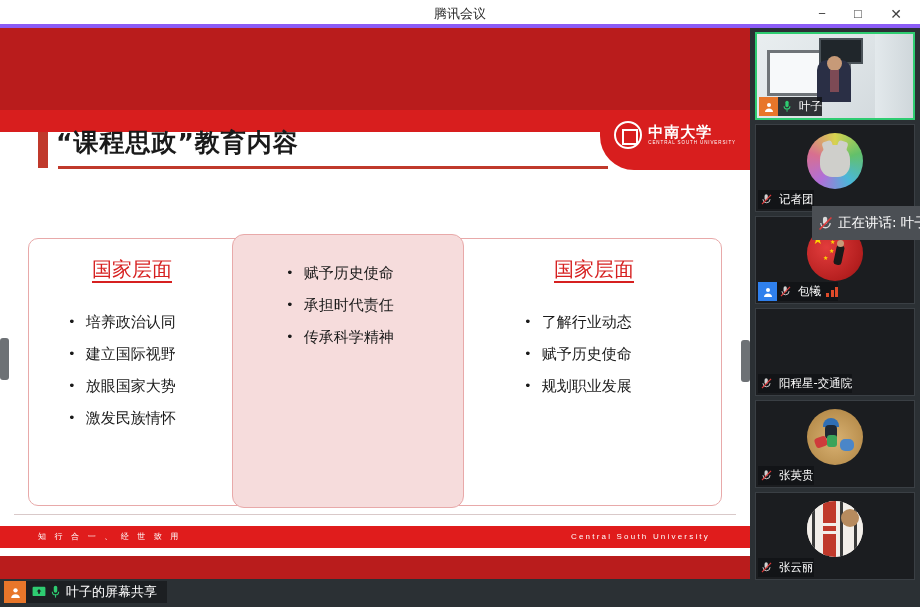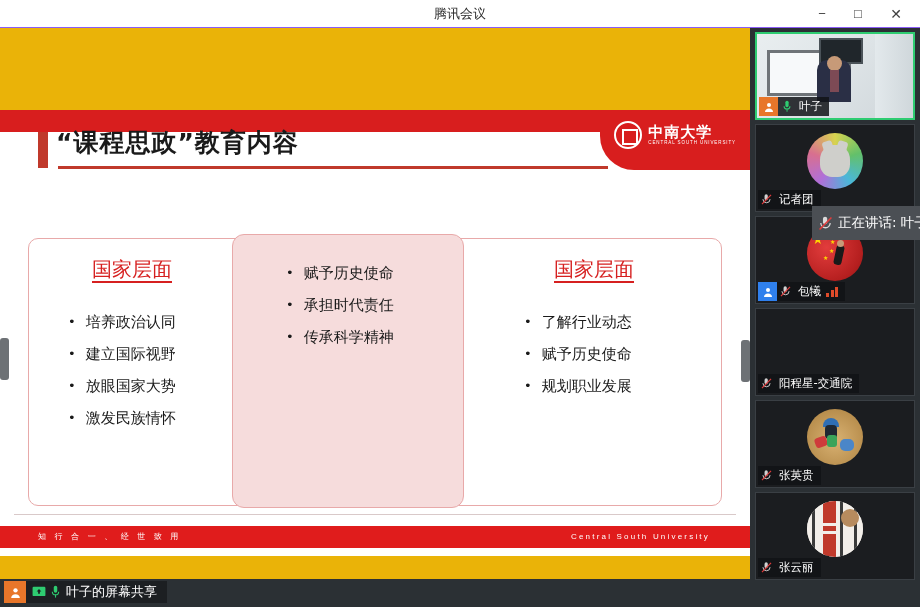--- a/index.html
+++ b/index.html
@@ -1,32 +1,32 @@
 <!DOCTYPE html>
 <html><head>
 <meta charset="utf-8">
 <style>
   * { margin:0; padding:0; box-sizing:border-box; }
   html,body { width:920px; height:607px; overflow:hidden; background:#fff;
               font-family:"Liberation Sans","DejaVu Sans",sans-serif; }
 
   
   #titlebar{ position:absolute; left:0; top:0; width:920px; height:28px;
-             background:#ffffff; border-bottom:1px solid #8b5cf6; }
+             background:#ffffff; border-bottom:4px solid #8b5cf6; }
   #titlebar .title{ position:absolute; left:0; top:0; width:920px; height:28px;
              line-height:28px; text-align:center; font-size:13px; color:#2b2b2b; }
   .wbtn{ position:absolute; top:0; width:36px; height:28px; line-height:28px;
          text-align:center; font-size:13px; color:#404040; }
   #btn-min{ right:80px; } #btn-max{ right:44px; } #btn-close{ right:6px; font-size:14px;}
 
   
   #stage{ position:absolute; left:0; top:28px; width:920px; height:579px; background:#2b3034; }
 
   
-  #share{ position:absolute; left:0; top:0; width:750px; height:551px; background:#eab308; }
+  #share{ position:absolute; left:0; top:0; width:750px; height:551px; background:#b91c1c; }
 
   #slide{ position:absolute; left:0; top:82px; width:750px; height:446px; background:#ffffff; }
 
   
   .hdr-red{ position:absolute; left:0; top:0; width:750px; height:22px; background:#d81e1e; }
   .hdr-white-wedge{ position:absolute; left:0; top:22px; width:750px; height:38px; background:#fff; }
   .hdr-red-right{ position:absolute; right:0; top:0; width:150px; height:60px; background:#d81e1e;
                   border-bottom-left-radius:34px; }
   .title-bar-accent{ position:absolute; left:38px; top:22px; width:10px; height:36px; background:#c0392b; }
   .slide-title{ position:absolute; left:56px; top:16px; font-size:25px; font-weight:bold;
@@ -89,21 +89,21 @@
 
   
   #sidebar{ position:absolute; left:750px; top:0; width:170px; height:579px; background:#2b3034; }
   .tile{ position:absolute; left:5px; width:160px; height:88px; background:#1b1d20;
          border:1px solid #3a3f44; overflow:hidden; }
   .tile.active{ border:2px solid #2ecc71; }
   .tile .video{ position:absolute; inset:0; }
   .avatar{ position:absolute; left:50%; top:42%; transform:translate(-50%,-50%);
            width:56px; height:56px; border-radius:50%; overflow:hidden; }
   .namepill{ position:absolute; left:2px; bottom:2px; height:19px; background:#111316d9;
-             display:flex; align-items:center; padding-right:7px; }
+             display:flex; align-items:center; }
   .namepill .nm{ color:#fff; font-size:11.5px; margin-left:4px; font-family:"DejaVu Sans",sans-serif;
                  white-space:nowrap; }
   .badge-user{ width:19px; height:19px; display:flex; align-items:center; justify-content:center; }
   .badge-user.orange{ background:#e8762a; }
   .badge-user.blue{ background:#2f80ed; }
   .mic{ width:17px; height:19px; display:flex; align-items:center; justify-content:center; }
   .bars{ display:flex; align-items:flex-end; gap:1.5px; height:11px; margin-left:5px; }
   .bars i{ width:3px; background:#e04b2a; display:block; }
 
   

